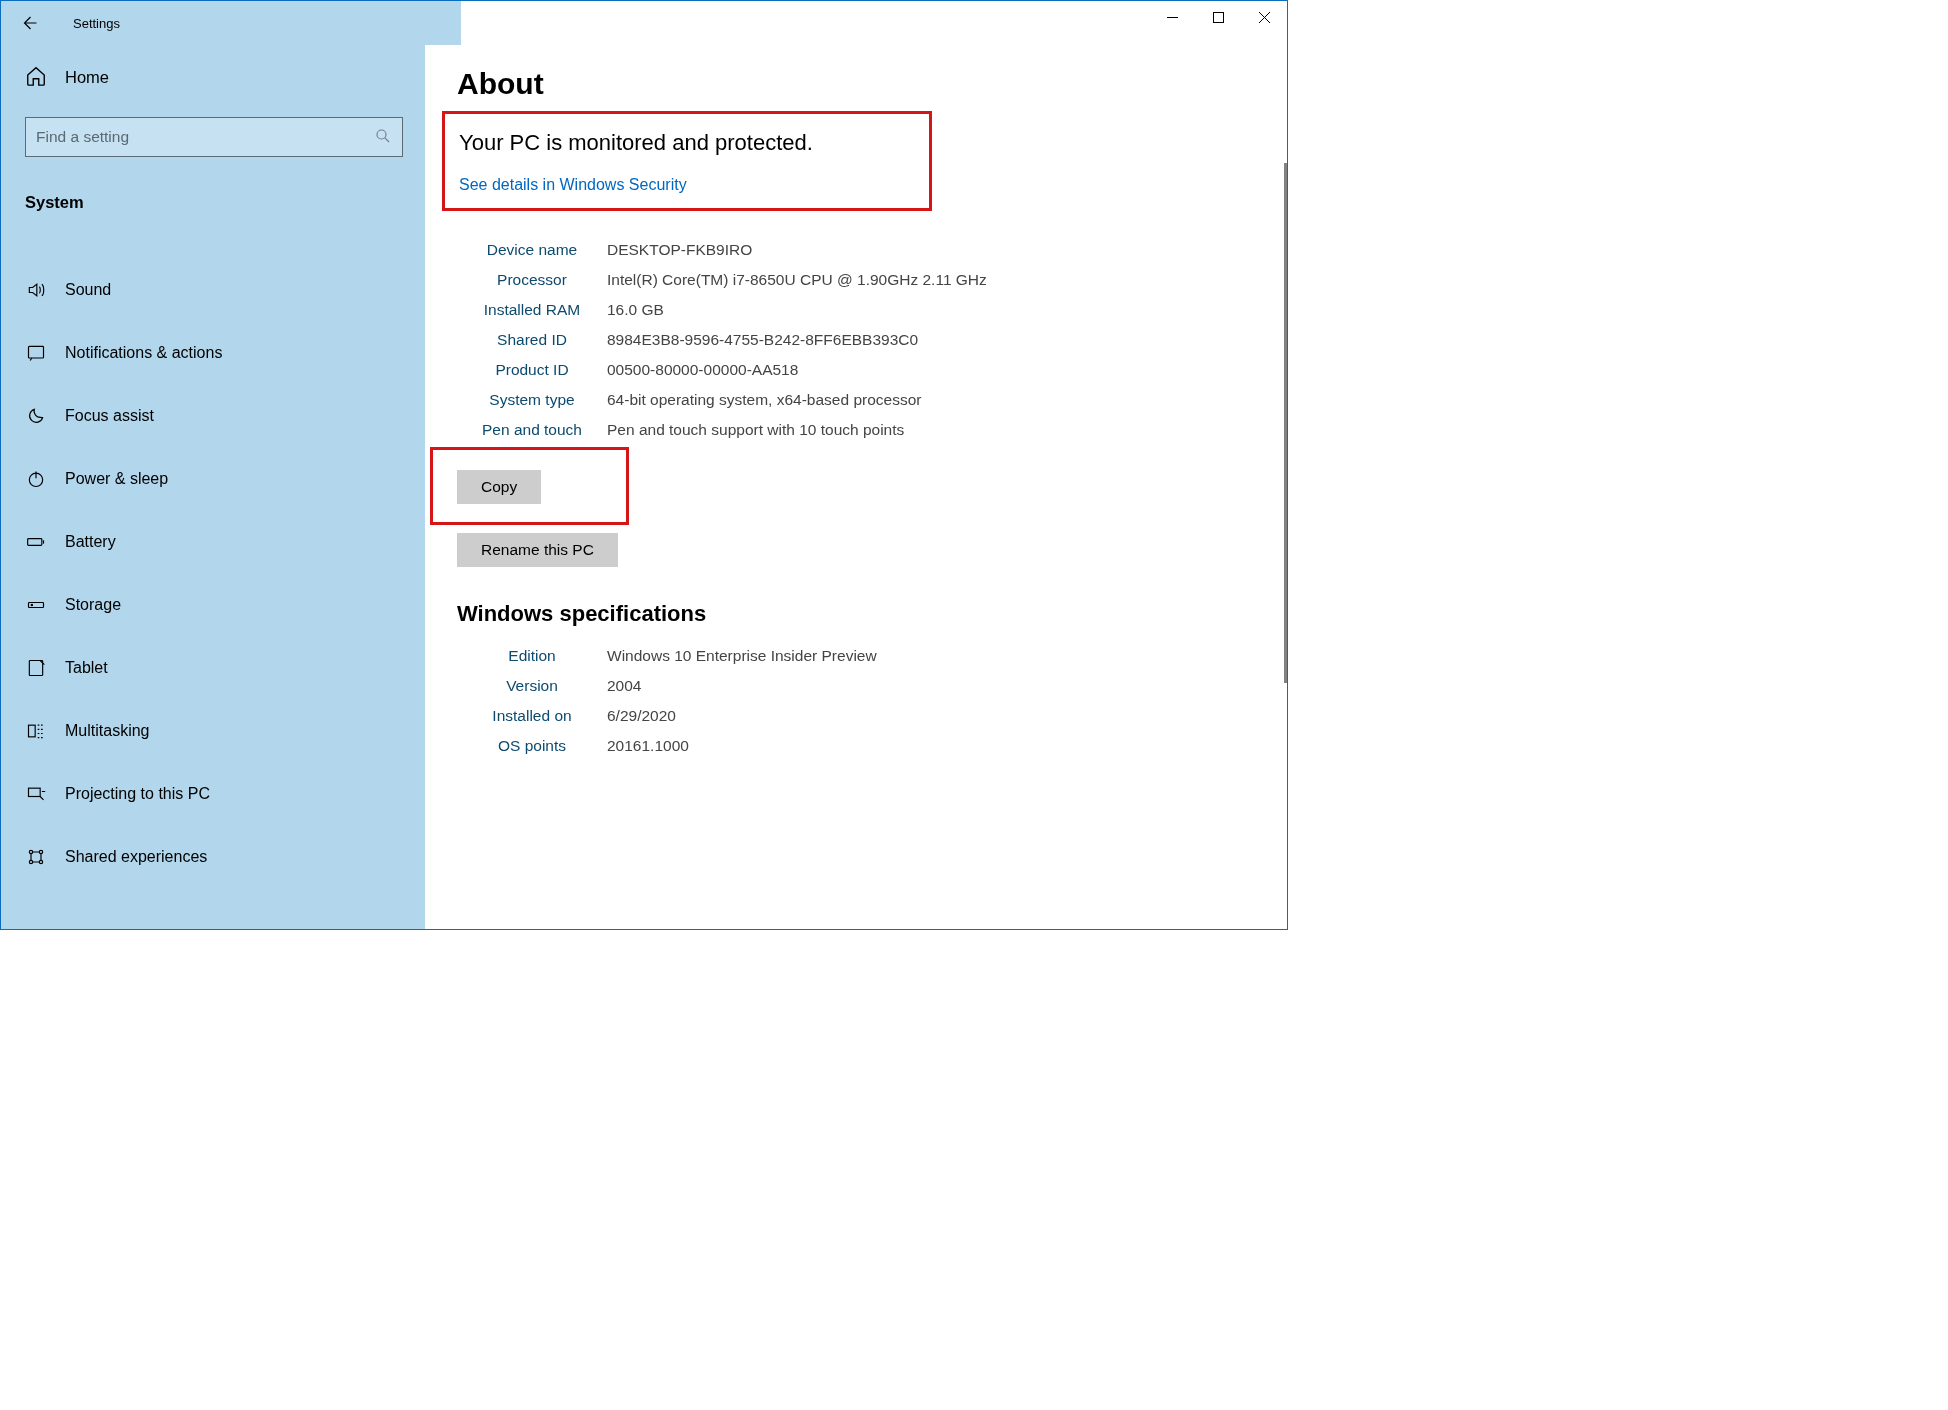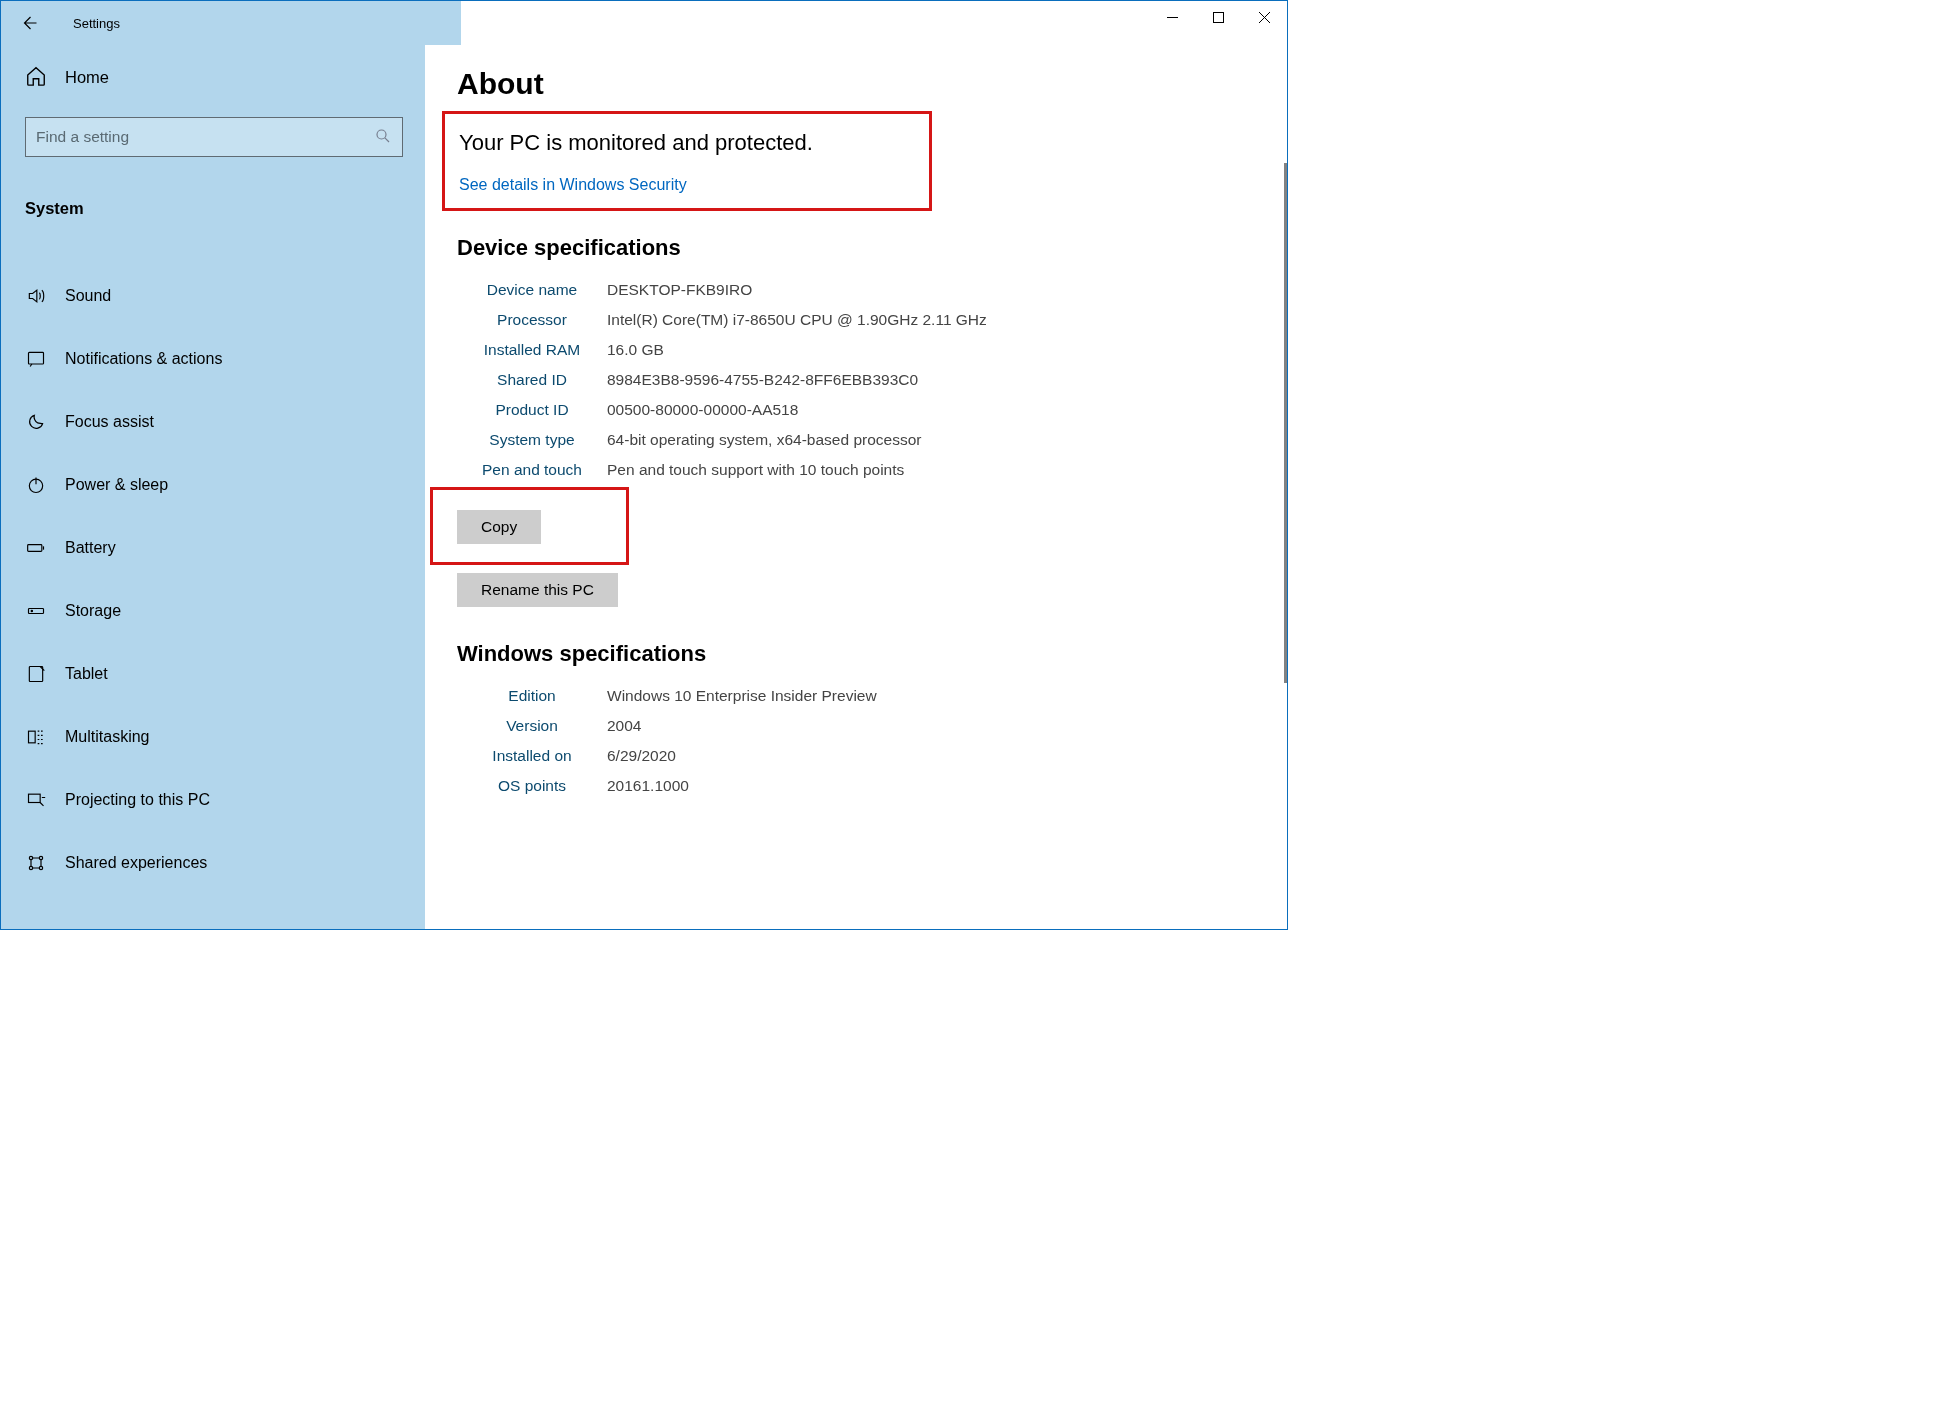--- a/index.html
+++ b/index.html
@@ -79,21 +79,21 @@
     display: flex;
     align-items: flex-end;
     padding: 12px 24px;
     cursor: pointer;
     margin-bottom: 6px;
   }
   .home-row .icon { width: 22px; display:flex; align-items:center; justify-content:center; margin-right:18px; }
   .home-row span.label { font-size: 16.5px; }
   .search-wrap {
     padding: 12px 24px;
-    margin-bottom: 24px;
+    margin-bottom: 18px;
   }
   .search-box {
     display: flex;
     align-items: center;
     width: 378px;
     height: 40px;
     border: 1.5px solid #5f6b73;
     background: #c6e1f1;
     padding: 0 10px;
   }
@@ -349,21 +349,20 @@
     <div class="main">
       <div class="scroll-ind"></div>
 
       <h1 class="page-title">About</h1>
 
       <div class="hilite-box">
         <div class="protected-text">Your PC is monitored and protected.</div>
         <span class="link">See details in Windows Security</span>
       </div>
 
-      <h2 class="subhead">Device specifications</h2>
 
       <div class="spec-table">
         <div class="spec-row">
           <div class="spec-label">Device name</div>
           <div class="spec-value">DESKTOP-FKB9IRO</div>
         </div>
         <div class="spec-row">
           <div class="spec-label">Processor</div>
           <div class="spec-value">Intel(R) Core(TM) i7-8650U CPU @ 1.90GHz   2.11 GHz</div>
         </div>

